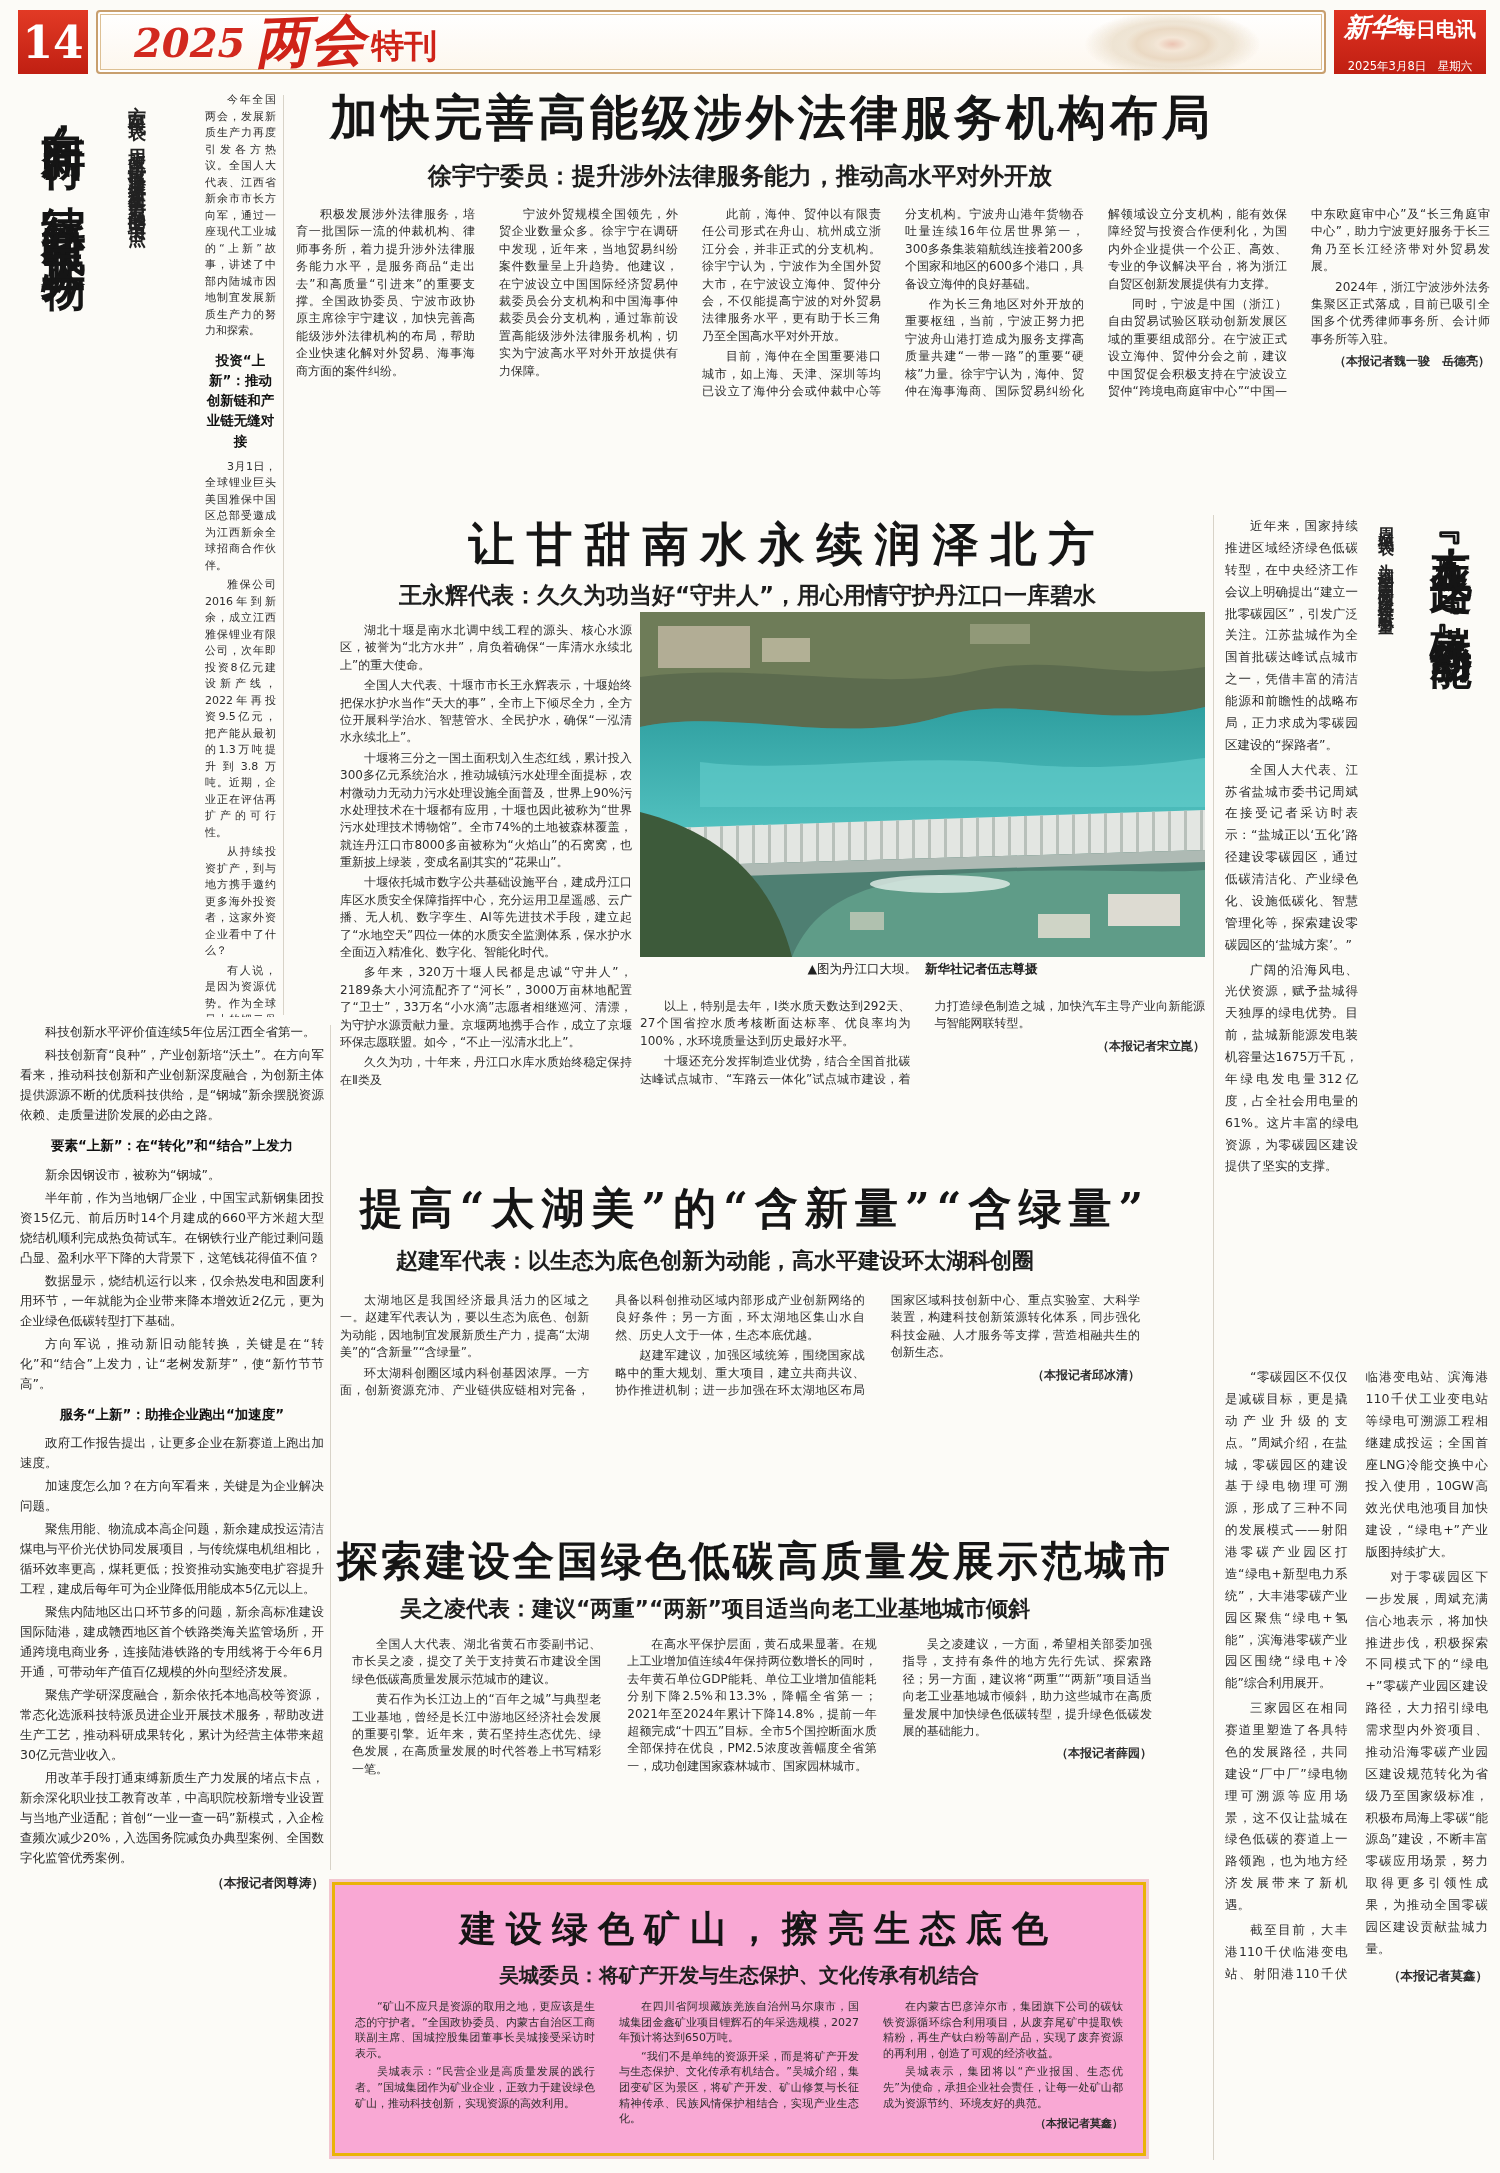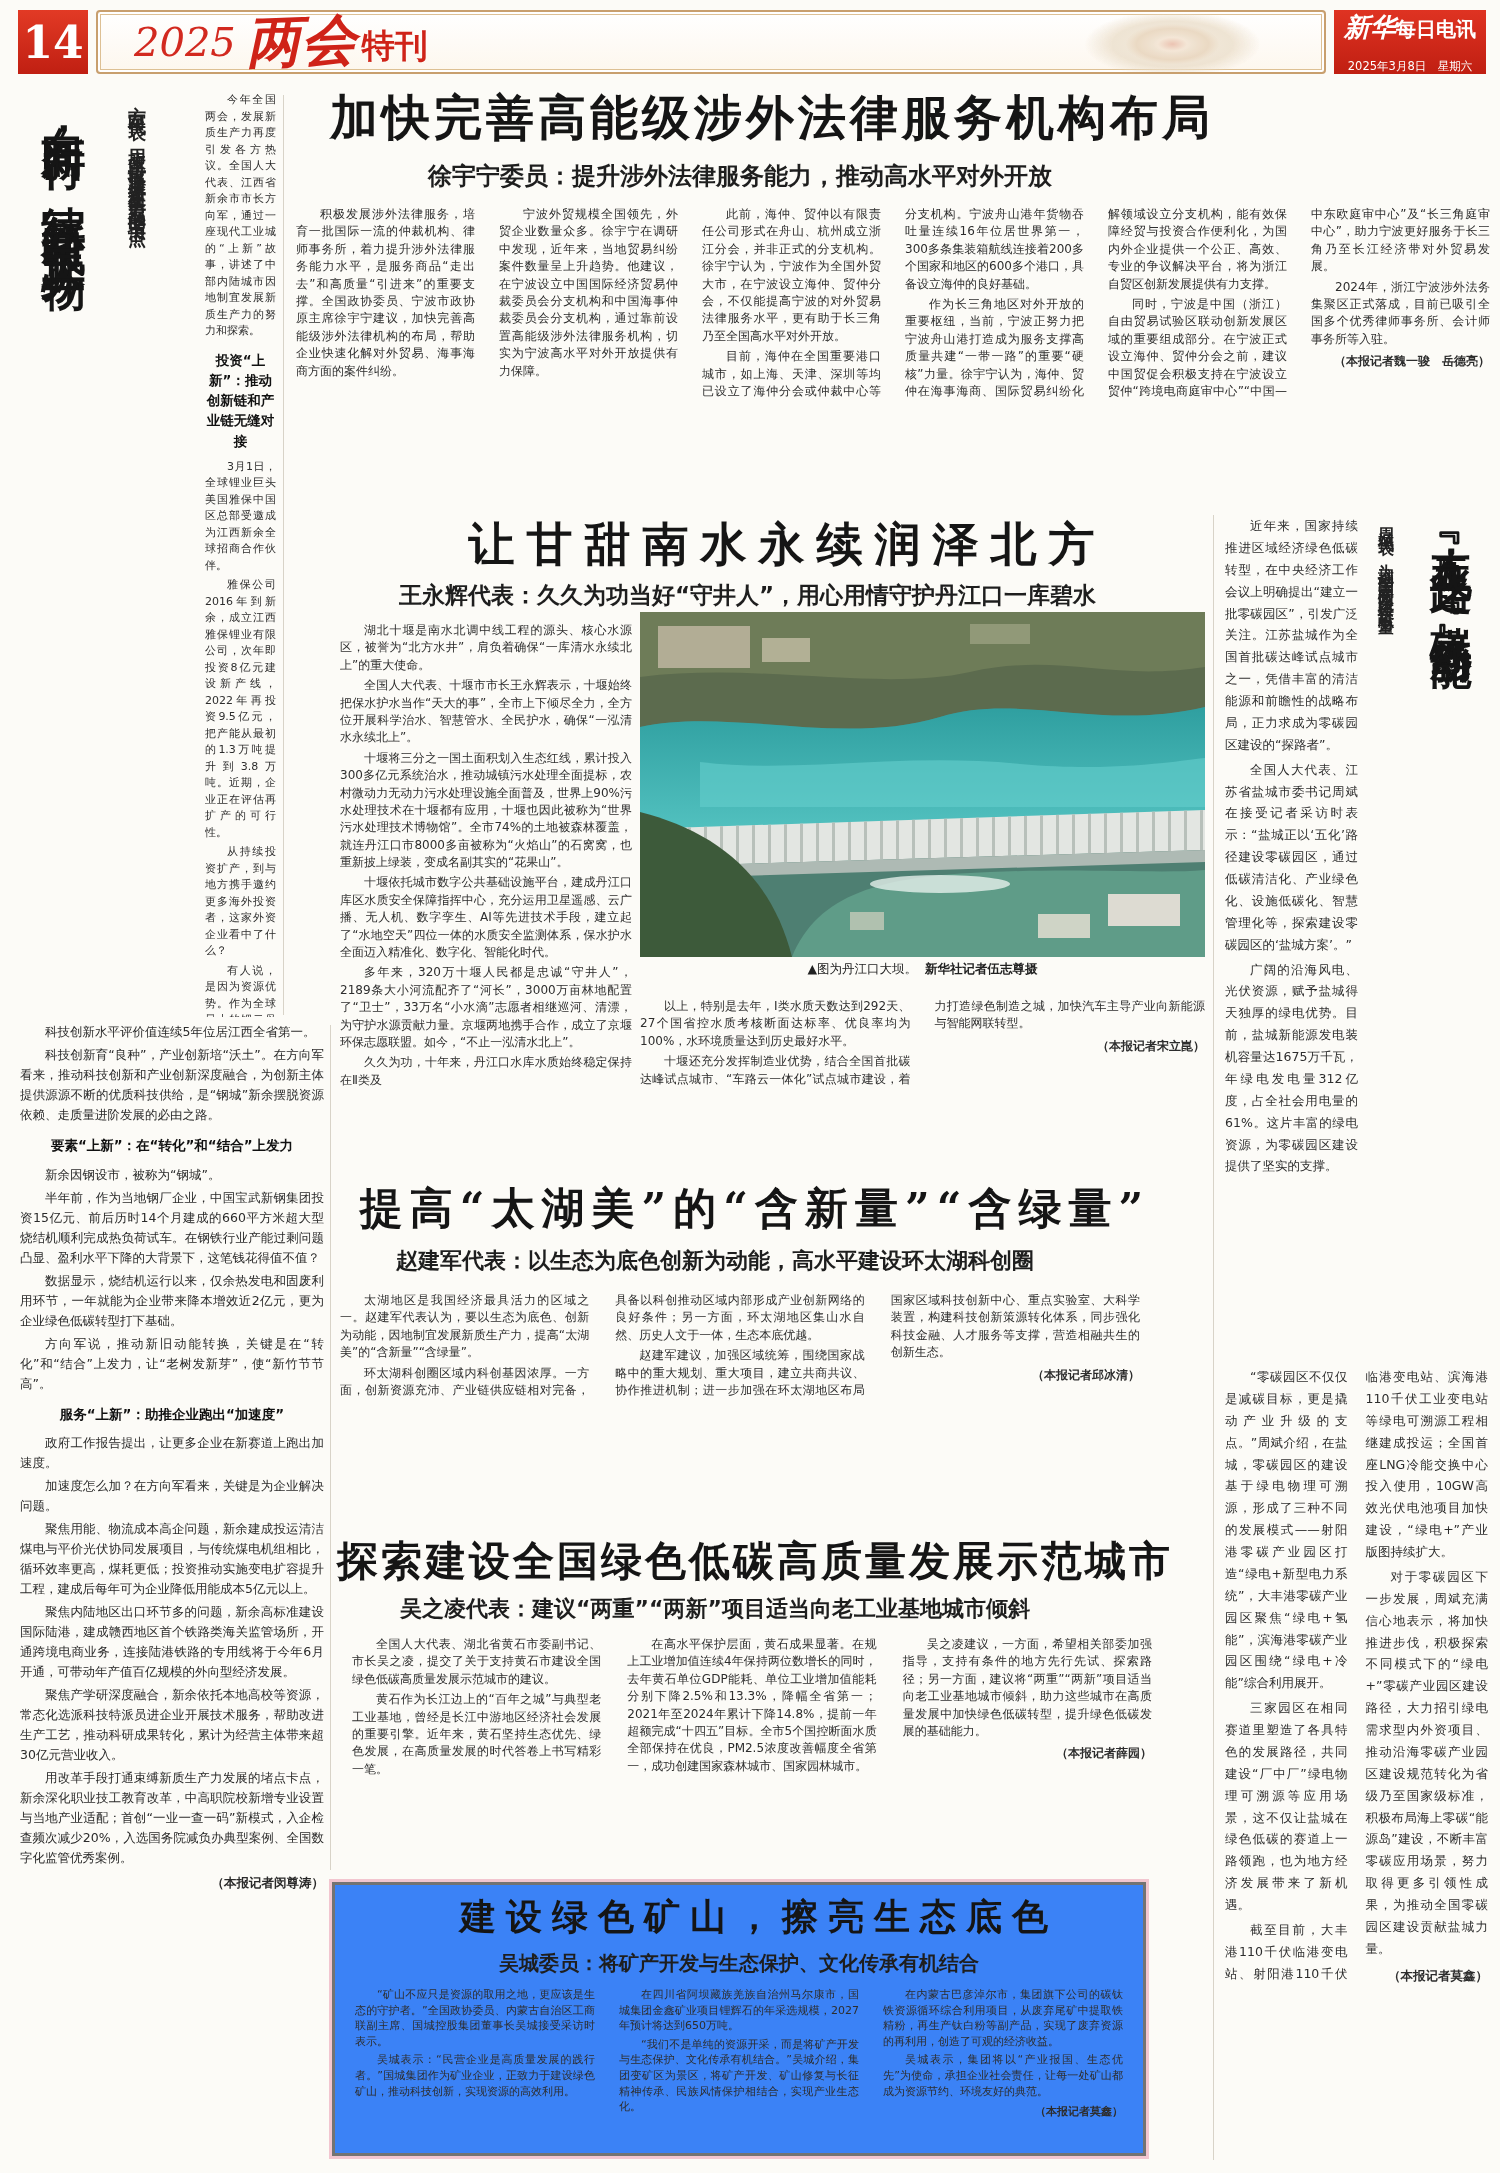--- a/index.html
+++ b/index.html
@@ -21,21 +21,21 @@
   .vtext { writing-mode:vertical-rl; }
   .vrule { width:1px; background:#d8d3c8; }
 
   
   .pageno-box { left:18px; top:10px; width:70px; height:64px; background:linear-gradient(180deg,#e23a25,#c01f12);
                 color:#fff; font-size:44px; font-weight:900; display:flex; align-items:center; justify-content:center;
                 font-family:"DejaVu Serif","Liberation Serif",serif; }
   .banner-strip { left:96px; top:10px; width:1230px; height:64px; background:linear-gradient(180deg,#ffffff,#fdf7ee);
                   border:2px solid #c89f6e; box-shadow: inset 0 0 0 2px #fff, inset 0 0 0 3px #ddc094;
                   border-radius:4px; display:flex; align-items:center; overflow:hidden; }
-  .banner-year { color:#d2291f; font-size:40px; font-weight:400; font-style:italic; margin-left:36px;
+  .banner-year { color:#d2291f; font-size:40px; font-weight:700; font-style:italic; margin-left:36px;
                  font-family:"DejaVu Serif","Liberation Serif",serif; }
   .banner-brush { color:#cf2318; font-size:55px; font-weight:900; font-style:italic; margin-left:10px;
                   transform:rotate(-2deg); font-family:"DejaVu Serif","Liberation Serif",serif; }
   .banner-suffix { color:#cf2318; font-size:33px; font-weight:900; margin-left:6px; margin-top:8px; }
   .banner-swirl { position:absolute; right:30px; top:2px; width:320px; height:58px; opacity:.85;
       background:
         radial-gradient(ellipse 26px 12px at 62% 52%, #e8b9a6 0%, #f2e2d0 55%, transparent 75%),
         radial-gradient(ellipse 60px 26px at 62% 52%, #f6ece0 0%, #e7d3ba 60%, transparent 78%),
         radial-gradient(ellipse 110px 42px at 62% 52%, #f3e8d9 0%, #ece0cd 55%, transparent 80%); }
   .masthead-box { left:1334px; top:10px; width:152px; height:64px; background:linear-gradient(180deg,#df3322,#c01f12);
@@ -71,22 +71,22 @@
   .taihu-headline { left:290px; top:1180px; width:850px; font-size:43px; letter-spacing:7px; }
   .taihu-subhead  { left:290px; top:1246px; width:850px; font-size:22px; }
   .taihu-body { left:340px; top:1292px; width:800px; height:212px; column-count:3; column-gap:26px; overflow:hidden; }
 
   
   .green-headline { left:290px; top:1534px; width:850px; font-size:41px; letter-spacing:3px; }
   .green-subhead  { left:290px; top:1594px; width:850px; font-size:22px; }
   .green-body { left:352px; top:1636px; width:800px; height:228px; column-count:3; column-gap:26px; overflow:hidden; }
 
   
-  .minebox { left:332px; top:1882px; width:814px; height:274px; background:#3b82f6;
-             border:3px solid #737373; box-shadow:0 0 0 3px #f2c6d0; padding:4px 20px; }
+  .minebox { left:332px; top:1882px; width:814px; height:274px; background:#f9a8d4;
+             border:3px solid #eab308; box-shadow:0 0 0 3px #f2c6d0; padding:16px 20px; }
   .mine-headline { font-size:36px; letter-spacing:10px; margin-top:4px; }
   .mine-subhead  { font-size:20px; margin-top:8px; }
   .mine-body { column-count:3; column-gap:24px; height:158px; margin-top:10px; overflow:hidden;
                font-size:11px; line-height:1.42; }
 
   
   .carbon-top { left:1225px; top:515px; width:263px; height:838px; display:flex; gap:10px; overflow:hidden; }
   .carbon-col { flex:1; overflow:hidden; font-size:12.5px; line-height:1.75; }
   .carbon-vsub { width:36px; font-size:16px; letter-spacing:4px; font-weight:700; line-height:36px; color:#222; }
   .carbon-vhead { width:74px; font-size:42px; letter-spacing:4px; font-weight:900; line-height:74px;

